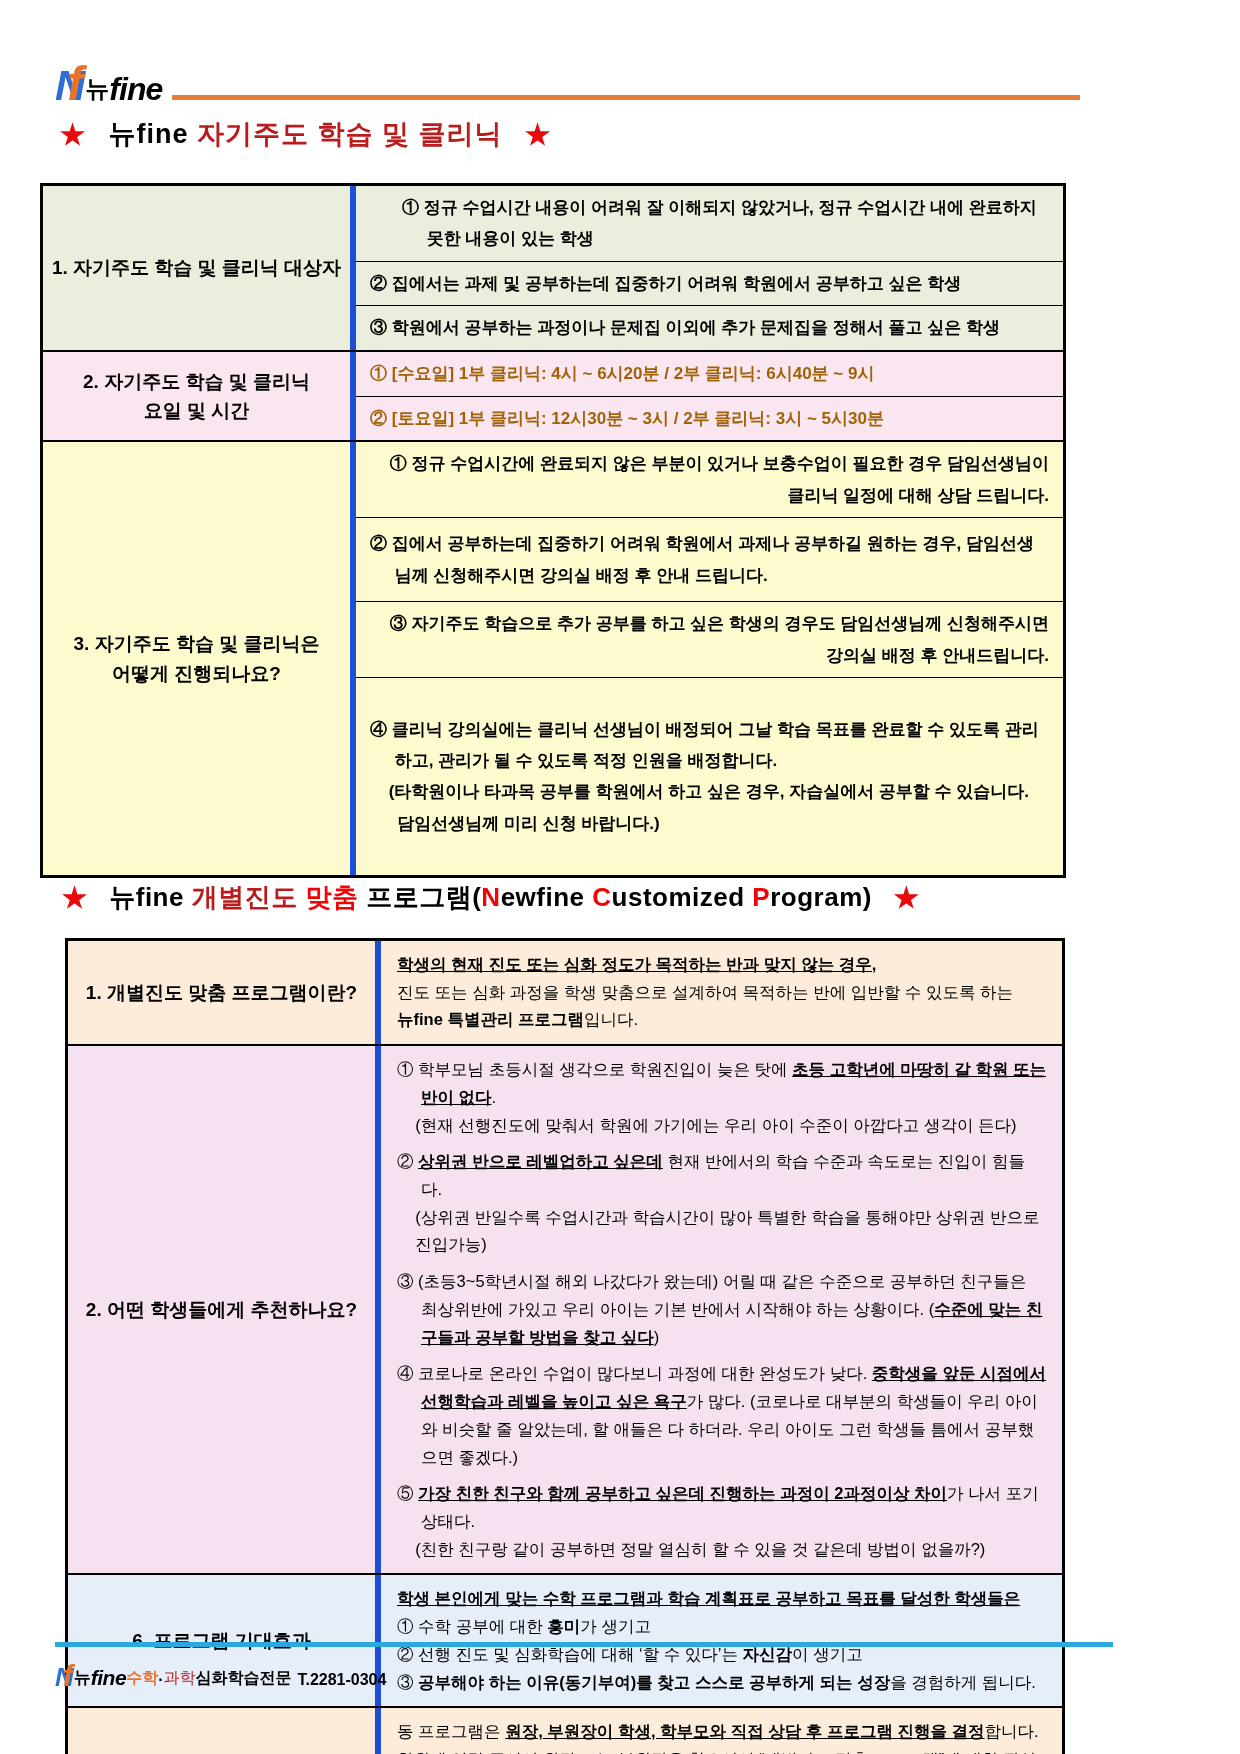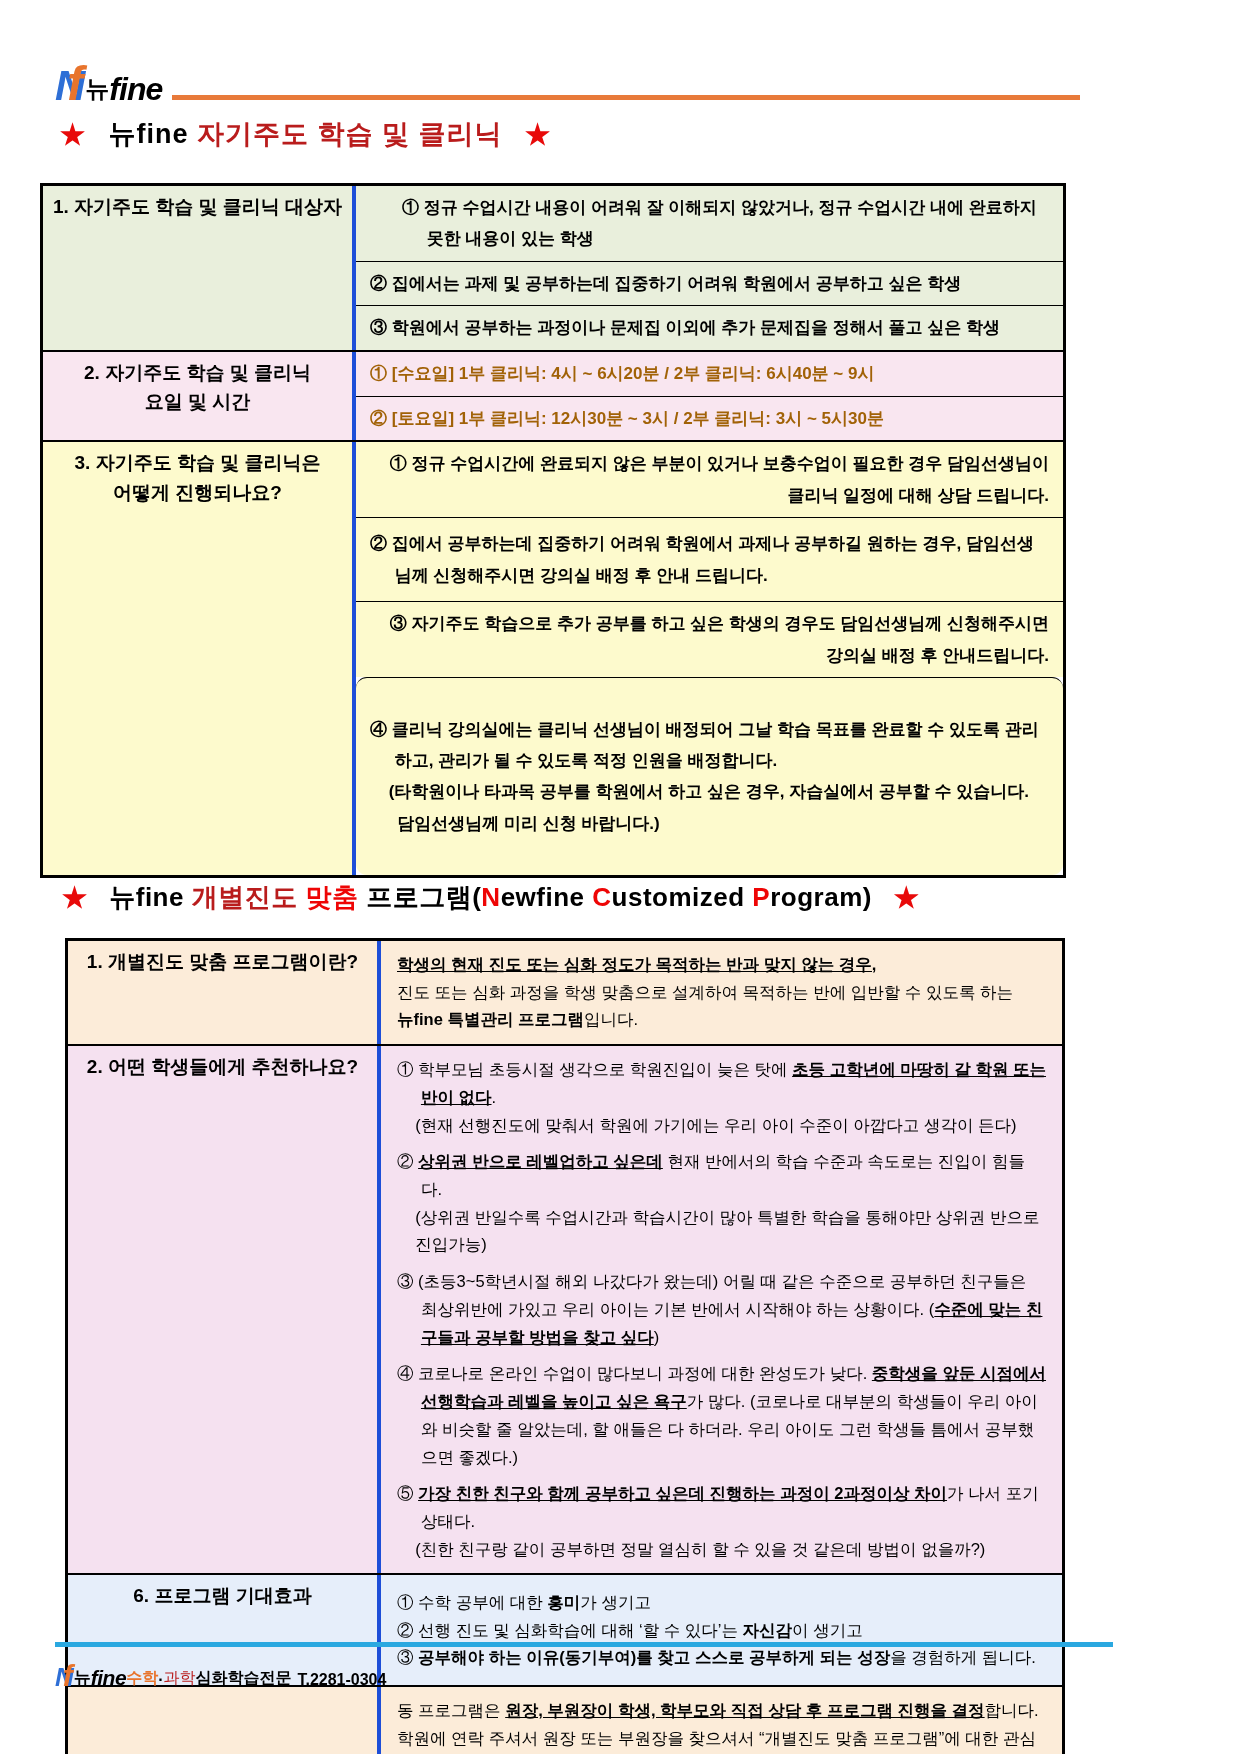--- a/index.html
+++ b/index.html
@@ -30,43 +30,43 @@
   .star.tail { margin-left:14px; }
   .c-blue { color:#b91c1c; }
   .c-red  { color:#ee0505; }
 
   
   .tbl { position:absolute; border:3px solid #000; box-sizing:border-box; background:#fff; }
   .trow { display:flex; }
   .trow + .trow { border-top:2px solid #000; }
   .hcell {
     flex:0 0 313px; width:313px;
-    border-right:4px solid #1d4ed8;
-    display:flex; flex-direction:column; align-items:center; 
+    border-right:6px solid #1d4ed8;
+    display:flex; flex-direction:column; align-items:center; justify-content:center;
     text-align:center; font-weight:bold; font-size:19px; line-height:1.55;
     padding:6px; box-sizing:border-box;
   }
   .vcells { flex:1; display:flex; flex-direction:column; min-width:0; }
   .vcell { display:flex; flex-direction:column; justify-content:center; padding:6px 14px; box-sizing:border-box; }
   .vcell + .vcell { border-top:1px solid #000; }
 
   .bg-green  { background:#e9efdc; }
   .bg-pink   { background:#f9e6f0; }
   .bg-yellow { background:#fdfacd; }
   .bg-peach  { background:#fcecd9; }
   .bg-lav    { background:#f5e1f0; }
   .bg-blue   { background:#e6eefa; }
 
   
   .tbl1 { top:183px; left:40px; width:1026px; }
   .tbl1 p { margin:0; font-weight:bold; font-size:17px; line-height:1.85; }
   .hang { padding-left:1.45em; text-indent:-1.45em; }
   .red-line { color:#a16207; font-size:18px; }
   .mh64 { min-height:62px;padding-left:46px; } .mh34 { min-height:34px; } .mh44 { min-height:44px; }
-  .mh72 { min-height:70px;text-align:right; } .mh86 { min-height:84px; } .mh200 { min-height:198px;border-radius:11px; }
+  .mh72 { min-height:70px;text-align:right; } .mh86 { min-height:84px; } .mh200 { min-height:198px; }
 
   
   .tbl2 { top:938px; left:65px; width:1000px; }
   .tbl2 .vcell { padding:10px 16px; }
   .tbl2 p { margin:0; font-weight:normal; font-size:16.5px; line-height:1.68; }
   .tbl2 .gap { margin-top:9px; }
   .bu { font-weight:bold; text-decoration:underline; }
   .b  { font-weight:bold; }
   .note { padding-left:1.1em; }
   .mh88 { min-height:86px; } .mh296 { min-height:296px; } .mh112 { min-height:110px; } .mh84 { min-height:82px; }
@@ -203,20 +203,21 @@
       </div>
     </div>
   </div>
 
   <div class="trow">
     <div class="hcell bg-blue">
       <div>6. 프로그램 기대효과</div>
     </div>
     <div class="vcells">
       <div class="vcell bg-blue mh112">
+        <p><span class="bu">학생 본인에게 맞는 수학 프로그램과 학습 계획표로 공부하고 목표를 달성한 학생들은</span></p>
         <p><span>① 수학 공부에 대한 </span><span class="b">흥미</span><span>가 생기고</span></p>
         <p><span>② 선행 진도 및 심화학습에 대해 ‘할 수 있다’는 </span><span class="b">자신감</span><span>이 생기고</span></p>
         <p><span>③ </span><span class="b">공부해야 하는 이유(동기부여)를 찾고 스스로 공부하게 되는 성장</span><span>을 경험하게 됩니다.</span></p>
       </div>
     </div>
   </div>
 
   <div class="trow">
     <div class="hcell bg-peach">
       

